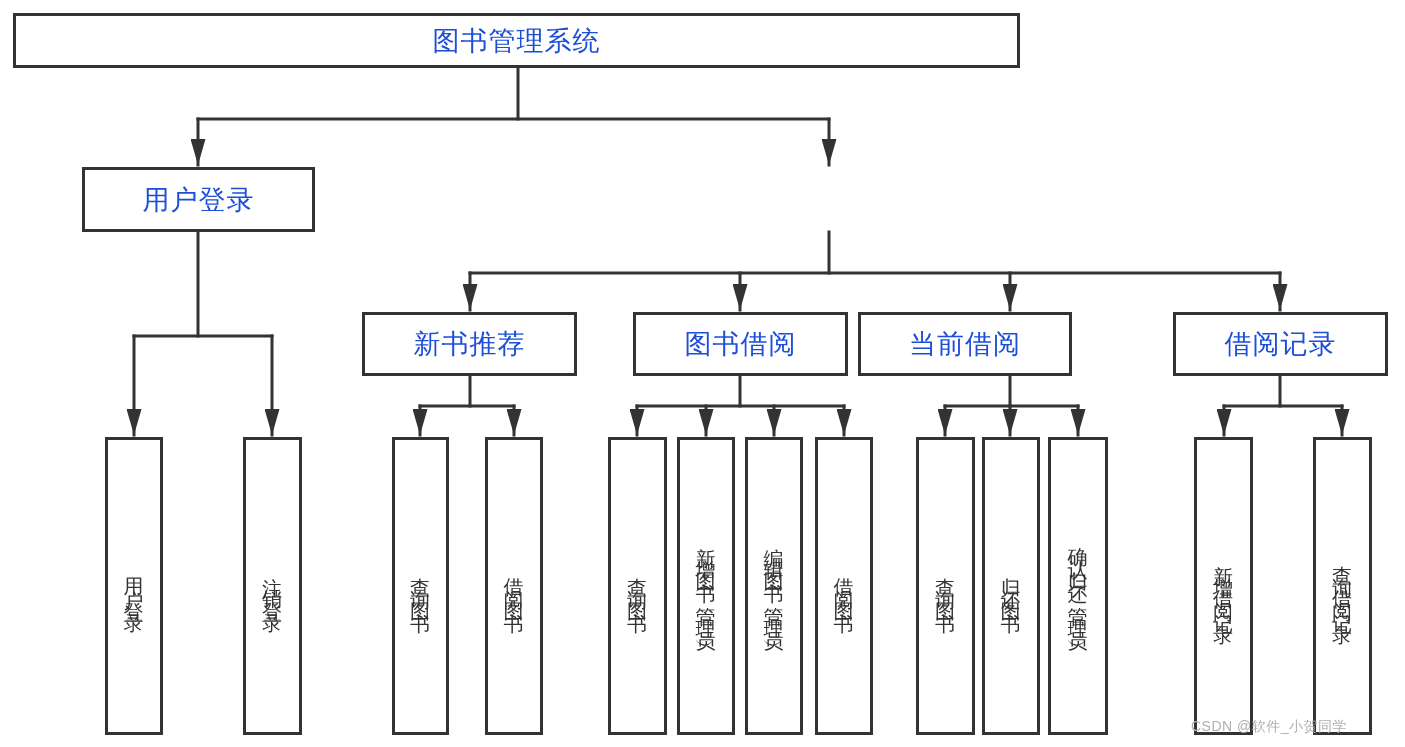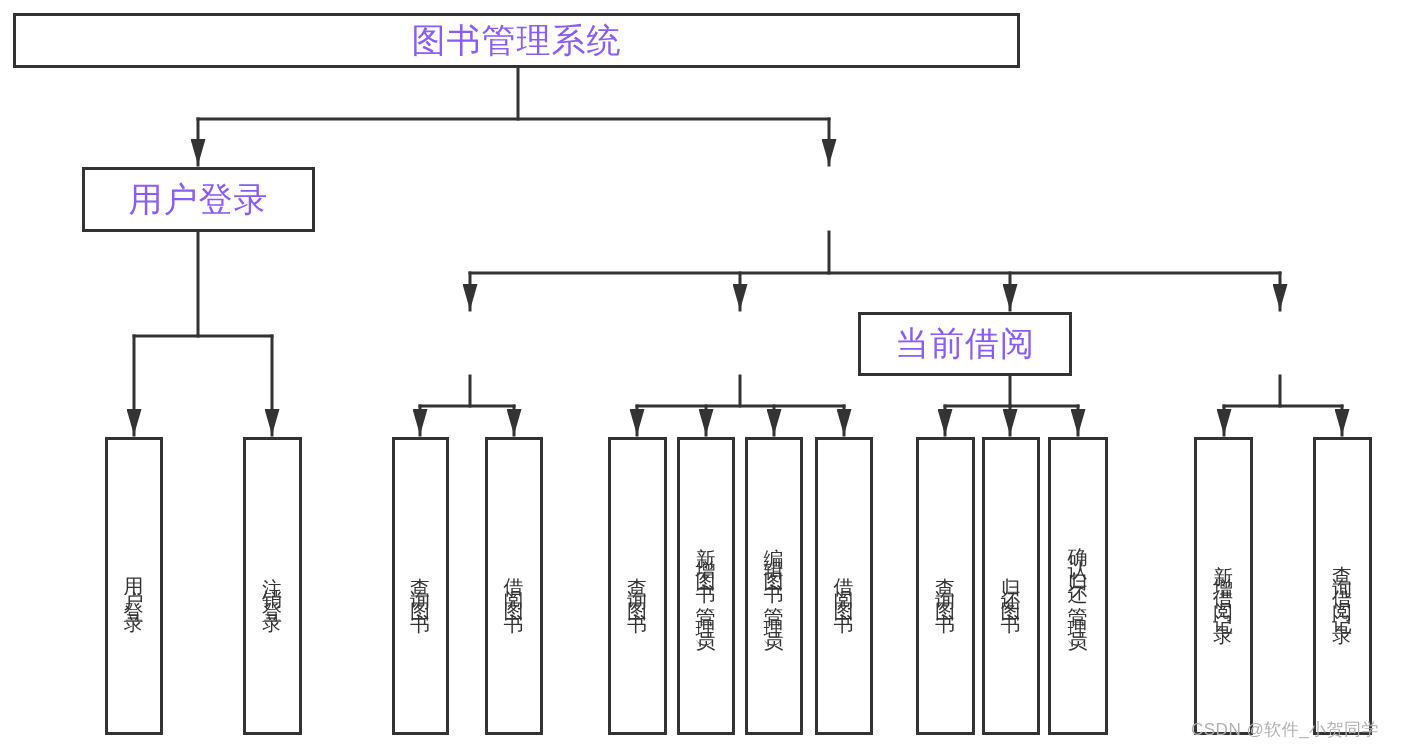--- a/index.html
+++ b/index.html
@@ -17,38 +17,38 @@
   }
   .node{
     position:absolute;
     box-sizing:border-box;
     border:3px solid #333333;
     background:#ffffff;
     display:flex;align-items:center;justify-content:center;
     z-index:2;
   }
   .node .hlabel{
-    font-size:34px;
+    font-size:27px;
     letter-spacing:1px;
-    color:#8b5cf6;
+    color:#1d4ed8;
     white-space:nowrap;
   }
   .node .vlabel{
     writing-mode:vertical-rl;
     text-orientation:mixed;
     font-size:20px;
     letter-spacing:12px;
     color:#333333;
     line-height:1;
     white-space:nowrap;
   }
   .watermark{
     position:absolute;
     left:1191px;top:718px;
-    font-size:17px;
+    font-size:14px;
     color:#b0b0b0;
     letter-spacing:0.5px;
     white-space:nowrap;
     z-index:6;
   }
 </style>
 </head>
 <body>
 
 <div class="canvas">
@@ -104,22 +104,31 @@
   </svg>
 
   <div class="node" style="left:13px;top:13px;width:1007px;height:55px">
     <span class="hlabel">图书管理系统</span>
   </div>
 
   <div class="node" style="left:82px;top:167px;width:233px;height:65px">
     <span class="hlabel">用户登录</span>
   </div>
 
+  <div class="node" style="left:362px;top:312px;width:215px;height:64px">
+    <span class="hlabel">新书推荐</span>
+  </div>
+  <div class="node" style="left:633px;top:312px;width:215px;height:64px">
+    <span class="hlabel">图书借阅</span>
+  </div>
   <div class="node" style="left:858px;top:312px;width:214px;height:64px">
     <span class="hlabel">当前借阅</span>
+  </div>
+  <div class="node" style="left:1173px;top:312px;width:215px;height:64px">
+    <span class="hlabel">借阅记录</span>
   </div>
 
   <div class="node" style="left:105px;top:437px;width:58px;height:298px">
     <span class="vlabel">用户登录</span>
   </div>
   <div class="node" style="left:243px;top:437px;width:59px;height:298px">
     <span class="vlabel">注销登录</span>
   </div>
 
   <div class="node" style="left:392px;top:437px;width:57px;height:298px">

